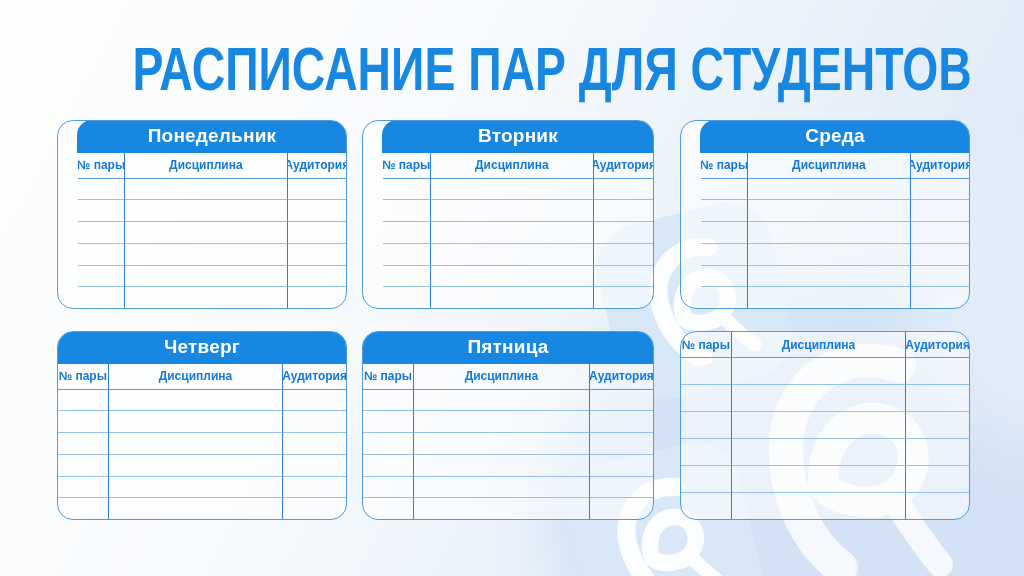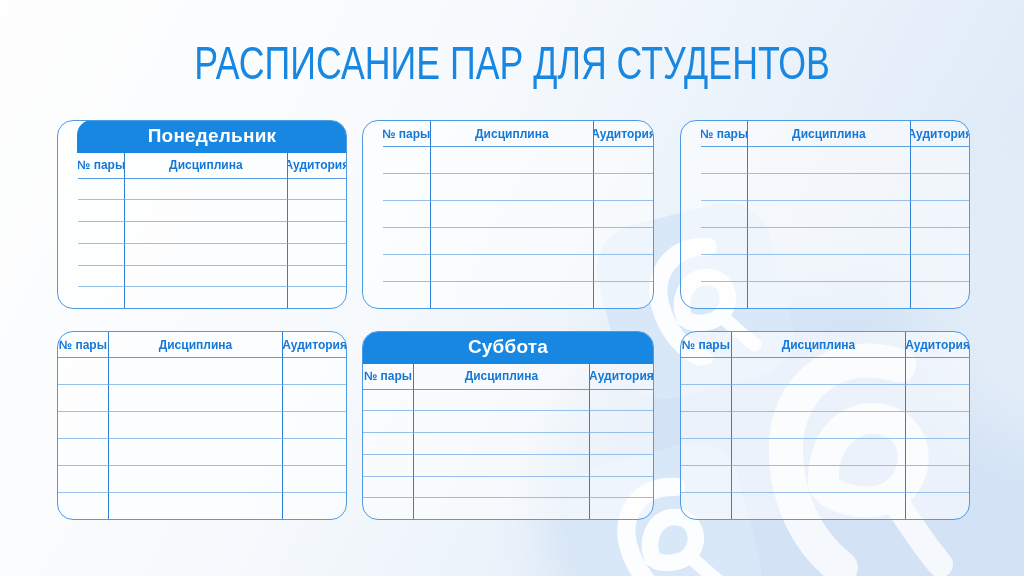--- a/index.html
+++ b/index.html
@@ -16,21 +16,21 @@
   .wm-square{width:178px;height:178px;border-radius:46px;background:#d9e8f8;
     transform:rotate(-14deg);display:flex;align-items:center;justify-content:center;}
   .wm-square svg{width:112px;height:128px;opacity:.92;}
   .wm-icon-a{left:606px;top:212px;}
   .wm-icon-b{left:574px;top:452px;}
   .wm-swirl-big{left:705px;top:338px;width:292px;height:240px;opacity:.78;}
   .wm-swirl-big svg{width:100%;height:100%;}
 
   
   .title{position:absolute;z-index:3;top:39px;left:0;width:1024px;text-align:center;
-    line-height:1;white-space:nowrap;color:#1787e1;font-weight:400;font-size:47px;margin:0;}
+    line-height:1;white-space:nowrap;color:#1787e1;font-weight:700;font-size:61px;margin:0;}
   .title span{display:inline-block;transform:scaleX(0.76);transform-origin:center top;
     letter-spacing:0px;}
 
   
   .day-card{position:absolute;z-index:2;width:290px;height:189px;box-sizing:border-box;
     background:rgba(255,255,255,0.55);border:1.5px solid #4d9be2;border-radius:16px;
     overflow:hidden;display:flex;flex-direction:column;}
   .r0{top:120px;padding-left:20px;} .r1{top:331px;}
   .c0{left:57px;} .c1{left:362px;width:292px;} .c2{left:680px;}
 
@@ -104,20 +104,21 @@
         <div class="cell body col-last"></div>
         <div class="cell body"></div>
         <div class="cell body"></div>
         <div class="cell body col-last"></div>
         <div class="cell body"></div>
         <div class="cell body"></div>
         <div class="cell body col-last"></div>
       </div>
   </section>
   <section class="day-card r0 c1">
+    <div class="day-header">Вторник</div>
     <div class="day-grid">
         <div class="cell colhead">№ пары</div>
         <div class="cell colhead">Дисциплина</div>
         <div class="cell colhead col-last">Аудитория</div>
         <div class="cell body row0"></div>
         <div class="cell body row0"></div>
         <div class="cell body row0 col-last"></div>
         <div class="cell body"></div>
         <div class="cell body"></div>
         <div class="cell body col-last"></div>
@@ -129,20 +130,21 @@
         <div class="cell body col-last"></div>
         <div class="cell body"></div>
         <div class="cell body"></div>
         <div class="cell body col-last"></div>
         <div class="cell body"></div>
         <div class="cell body"></div>
         <div class="cell body col-last"></div>
       </div>
   </section>
   <section class="day-card r0 c2">
+    <div class="day-header">Среда</div>
     <div class="day-grid">
         <div class="cell colhead">№ пары</div>
         <div class="cell colhead">Дисциплина</div>
         <div class="cell colhead col-last">Аудитория</div>
         <div class="cell body row0"></div>
         <div class="cell body row0"></div>
         <div class="cell body row0 col-last"></div>
         <div class="cell body"></div>
         <div class="cell body"></div>
         <div class="cell body col-last"></div>
@@ -154,20 +156,21 @@
         <div class="cell body col-last"></div>
         <div class="cell body"></div>
         <div class="cell body"></div>
         <div class="cell body col-last"></div>
         <div class="cell body"></div>
         <div class="cell body"></div>
         <div class="cell body col-last"></div>
       </div>
   </section>
   <section class="day-card r1 c0">
+    <div class="day-header">Четверг</div>
     <div class="day-grid">
         <div class="cell colhead">№ пары</div>
         <div class="cell colhead">Дисциплина</div>
         <div class="cell colhead col-last">Аудитория</div>
         <div class="cell body row0"></div>
         <div class="cell body row0"></div>
         <div class="cell body row0 col-last"></div>
         <div class="cell body"></div>
         <div class="cell body"></div>
         <div class="cell body col-last"></div>
@@ -179,21 +182,21 @@
         <div class="cell body col-last"></div>
         <div class="cell body"></div>
         <div class="cell body"></div>
         <div class="cell body col-last"></div>
         <div class="cell body"></div>
         <div class="cell body"></div>
         <div class="cell body col-last"></div>
       </div>
   </section>
   <section class="day-card r1 c1">
-    <div class="day-header">Суббота</div>
+    <div class="day-header">Пятница</div>
     <div class="day-grid">
         <div class="cell colhead">№ пары</div>
         <div class="cell colhead">Дисциплина</div>
         <div class="cell colhead col-last">Аудитория</div>
         <div class="cell body row0"></div>
         <div class="cell body row0"></div>
         <div class="cell body row0 col-last"></div>
         <div class="cell body"></div>
         <div class="cell body"></div>
         <div class="cell body col-last"></div>

